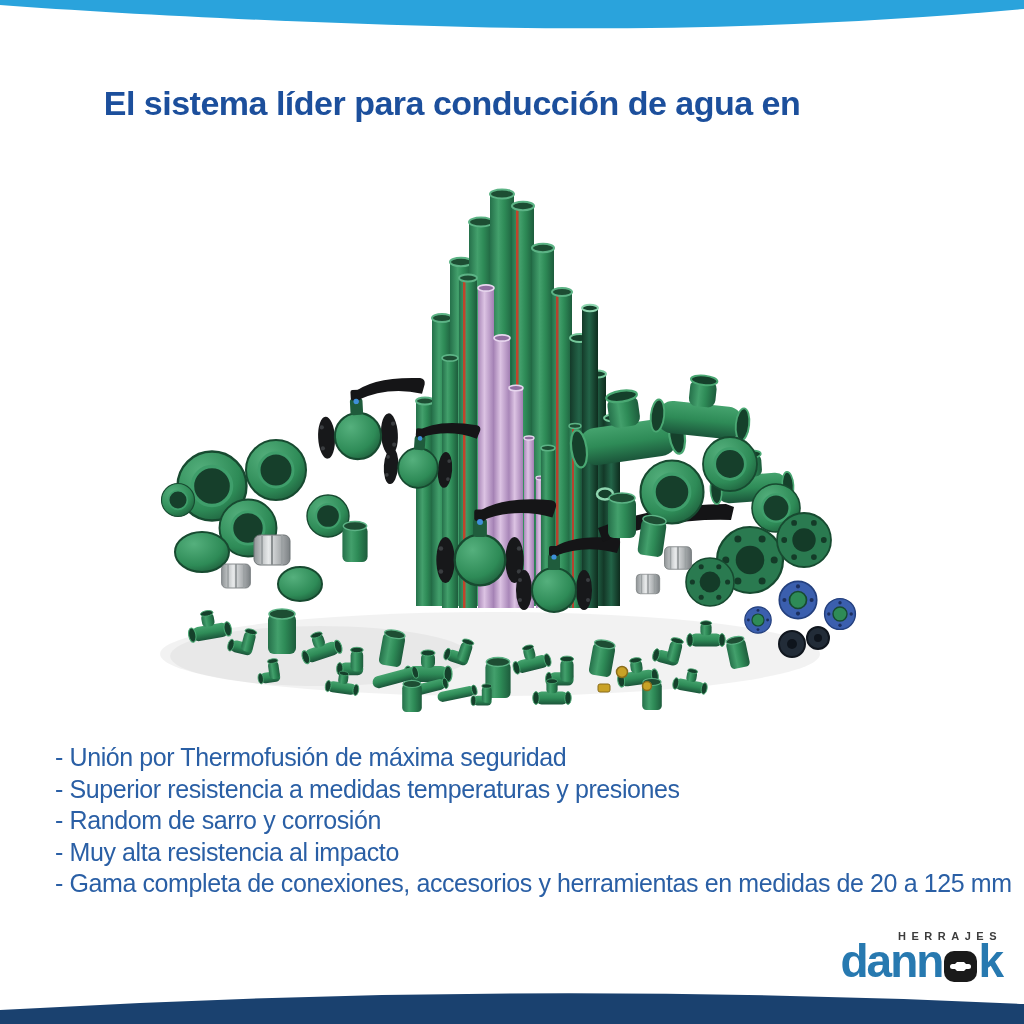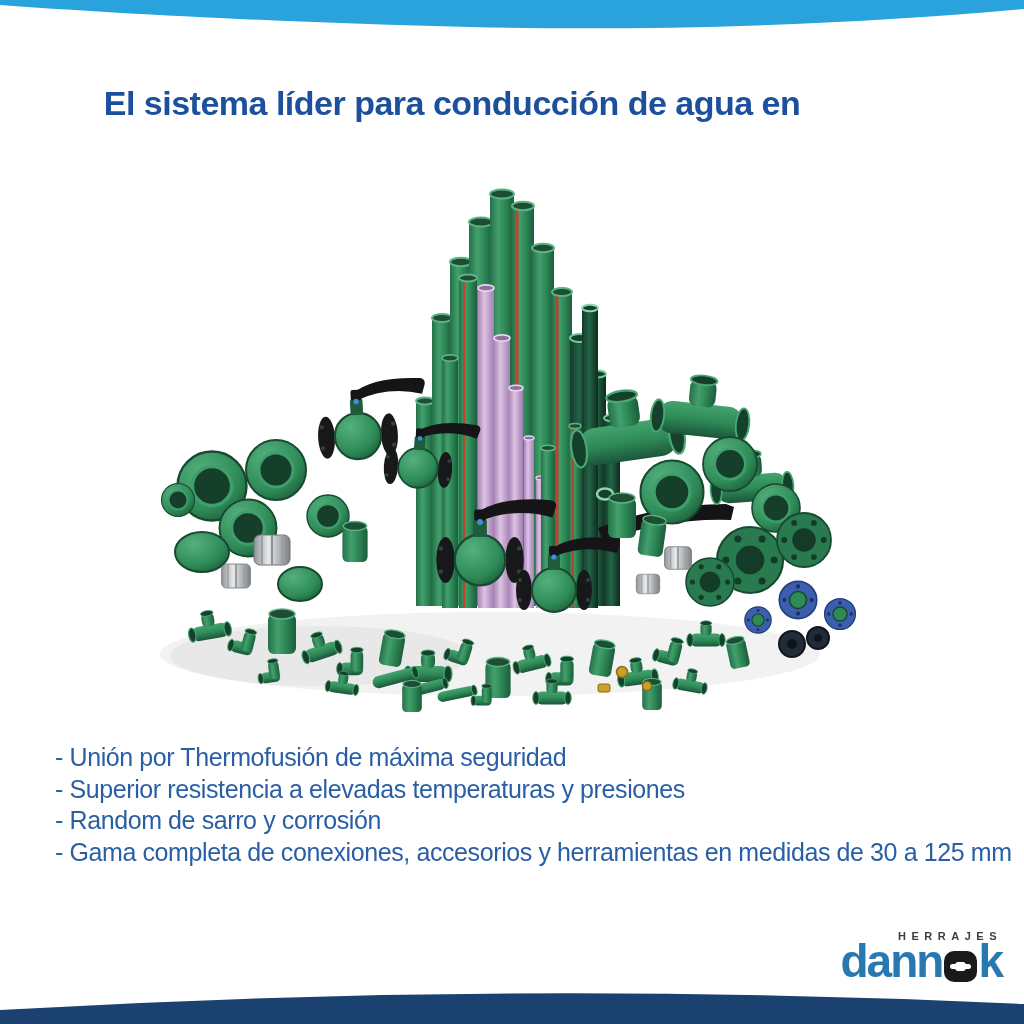--- a/index.html
+++ b/index.html
@@ -328,23 +328,24 @@
     <use href="#sock" transform="translate(502,510) scale(0.7)"></use>
     <use href="#minitee" transform="translate(540,500) scale(0.72) rotate(10)"></use>
     <circle cx="472" cy="486" r="5.5" fill="#c9a227" stroke="#8a6d1b" stroke-width="1.5"></circle>
     <circle cx="497" cy="500" r="4.5" fill="#c9a227" stroke="#8a6d1b" stroke-width="1.5"></circle>
     <rect x="448" y="498" width="12" height="8" rx="2" fill="#c9a227" stroke="#8a6d1b" stroke-width="1"></rect>
   </g>
 </svg>
 
 <div class="features">
   <div>- Unión por Thermofusión de máxima seguridad</div>
-  <div>- Superior resistencia a elevadas temperaturas y presiones</div>
+  <div>- Superior resistencia a medidas temperaturas y presiones</div>
   <div>- Random de sarro y corrosión</div>
-  <div>- Gama completa de conexiones, accesorios y herramientas en medidas de 30 a 125 mm</div>
+  <div>- Muy alta resistencia al impacto</div>
+  <div>- Gama completa de conexiones, accesorios y herramientas en medidas de 20 a 125 mm</div>
 </div>
 
 <div class="logo">
   <div class="tagline">HERRAJES</div>
   <div class="brand">
     <span>dann</span>
     <span class="odisc">
       <svg width="33" height="31" viewBox="0 0 33 31">
         <rect x="6" y="13" width="21" height="5" rx="2.5" fill="#ffffff"></rect>
         <path d="M13,11 h7 l2,2 v5 l-2,2 h-7 l-2,-2 v-5 z" fill="#ffffff"></path>

